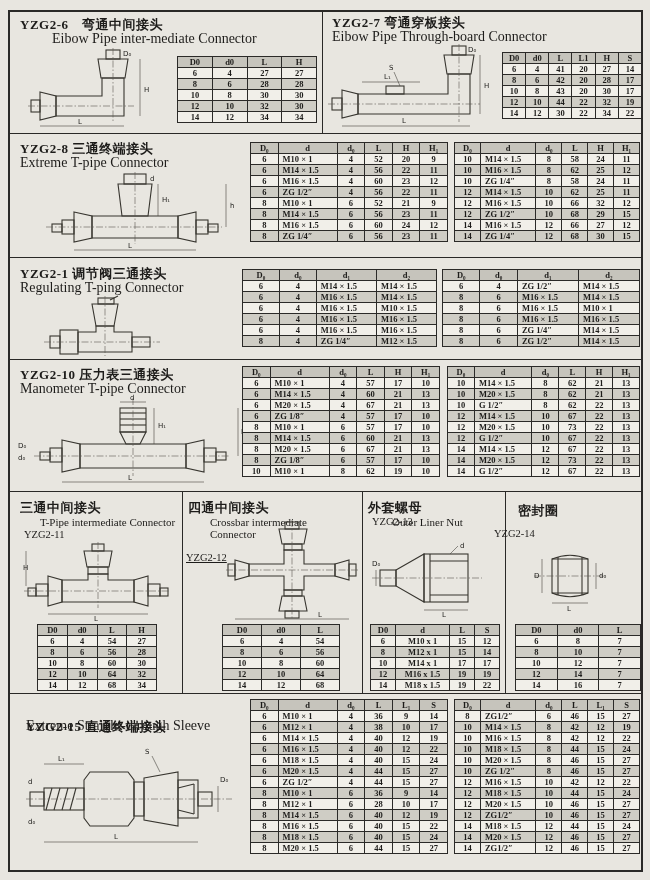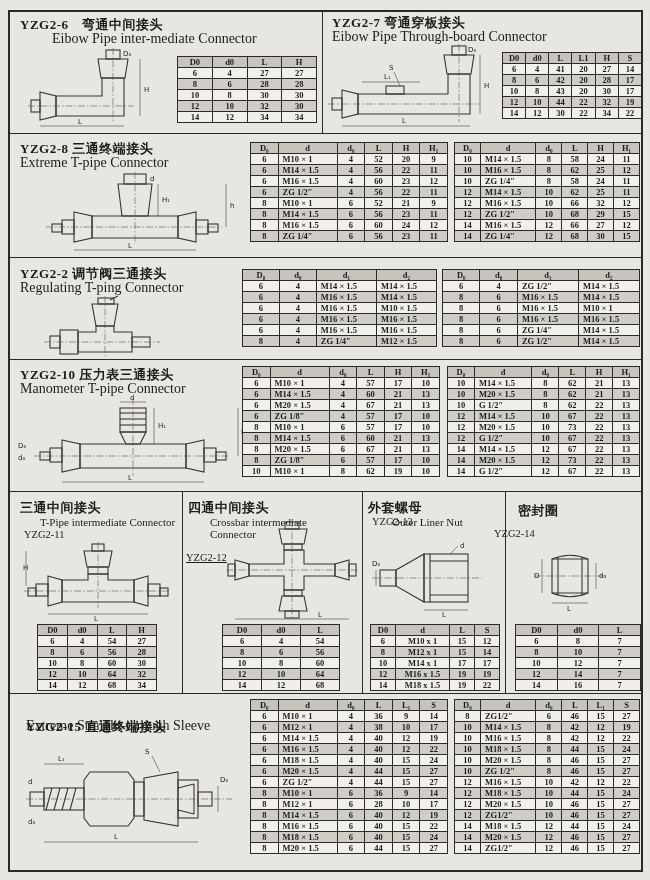--- a/index.html
+++ b/index.html
@@ -375,21 +375,21 @@
                 <td>68</td>
                 <td>30</td>
                 <td>15</td>
               </tr>
             </tbody>
           </table>
         </div>
   </div>
 
   <div class="sec" style="top:246px; height:102px;">
-    <div class="abs cn" style="left:10px; top:7px;">YZG2-2 调节阀三通接头</div>
+    <div class="abs cn" style="left:10px; top:7px;">YZG2-1 调节阀三通接头</div>
     <div class="abs en" style="left:10px; top:22px;">Regulating T-ping Connector</div>
 
     <svg class="abs" style="left:28px; top:38px;" width="140" height="62">
       <g class="draw">
         <line x1="72" y1="4" x2="80" y2="0"></line>
         <rect x="60" y="2" width="16" height="6"></rect>
         <polygon points="54,8 80,8 76,30 58,30"></polygon>
         <path d="M40,36 H58 V30 H76 V36 H94 V56 H40 Z"></path>
         <rect x="22" y="34" width="18" height="24"></rect>
         <rect x="12" y="40" width="10" height="12"></rect>

